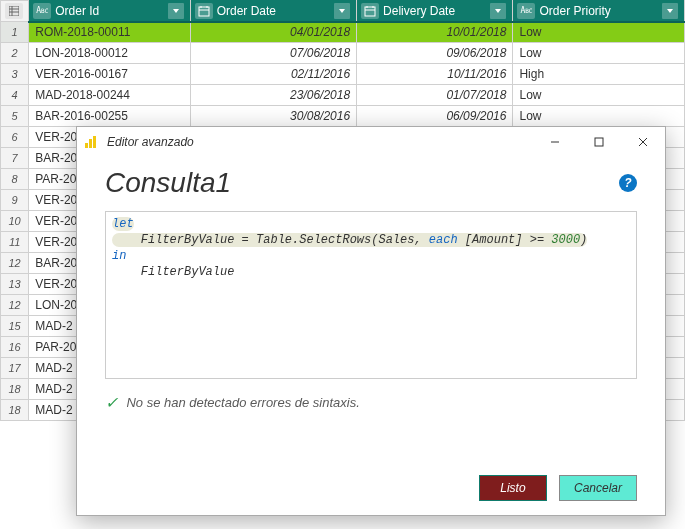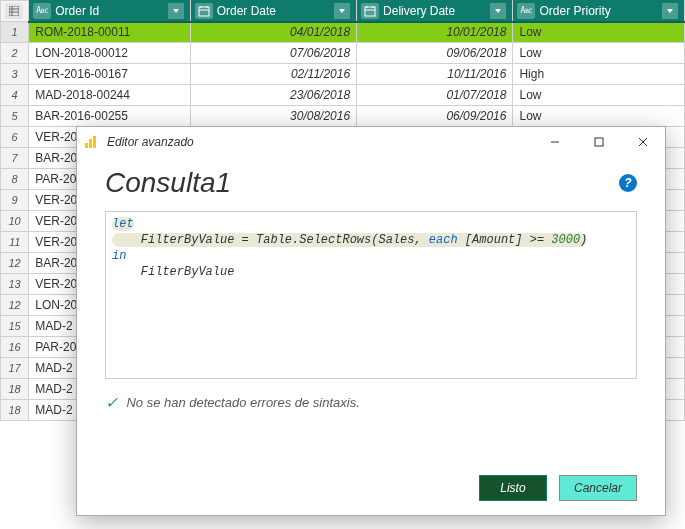--- a/index.html
+++ b/index.html
@@ -165,21 +165,21 @@
   }
   .btn {
     min-width: 68px; height:26px;
     display:inline-flex; align-items:center; justify-content:center;
     padding: 0 14px;
     border:1px solid #888;
     font-size:12px;
     background:#5eead4; color:#333;
   }
   .btn.primary {
-    background:#14532d; border-color:#0f7b6c; color:#fff;
+    background:#7f1d1d; border-color:#0f7b6c; color:#fff;
   }
 </style>
 </head>
 <body>
 
 <table class="grid">
   <colgroup id="grid-cols">
       <col style="width:28px">
       <col style="width: 160px;">
       <col style="width: 165px;">

